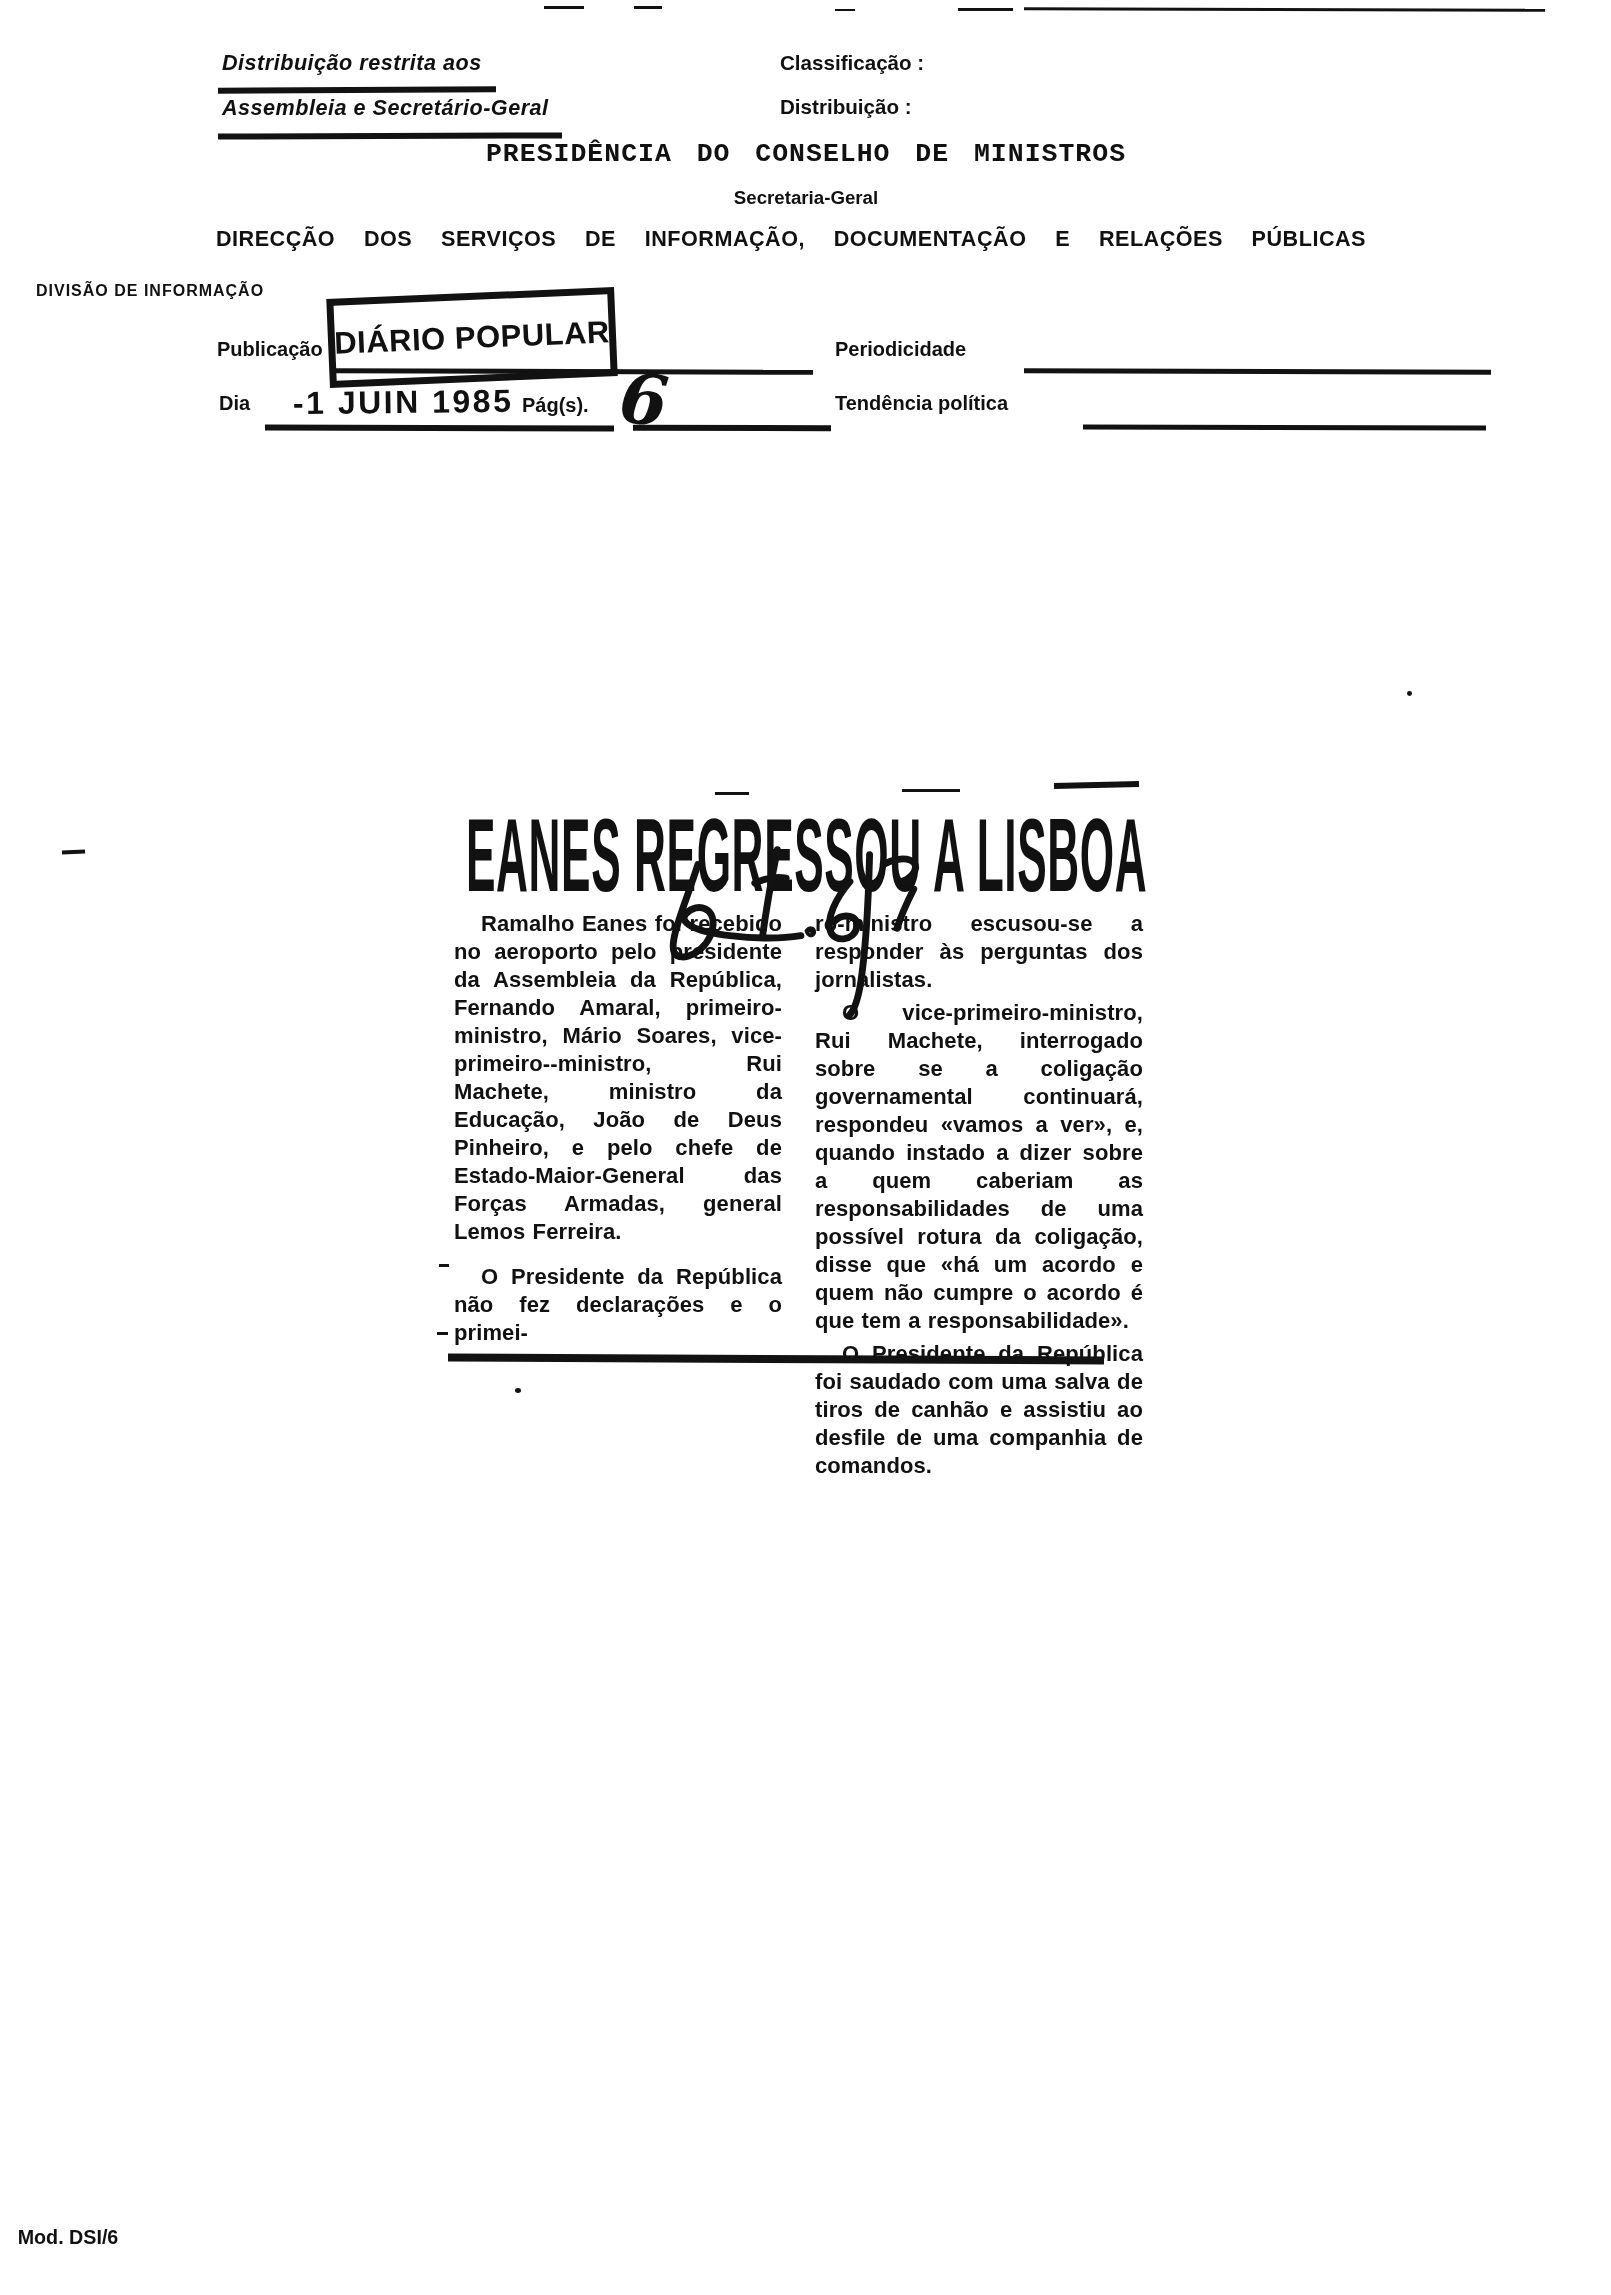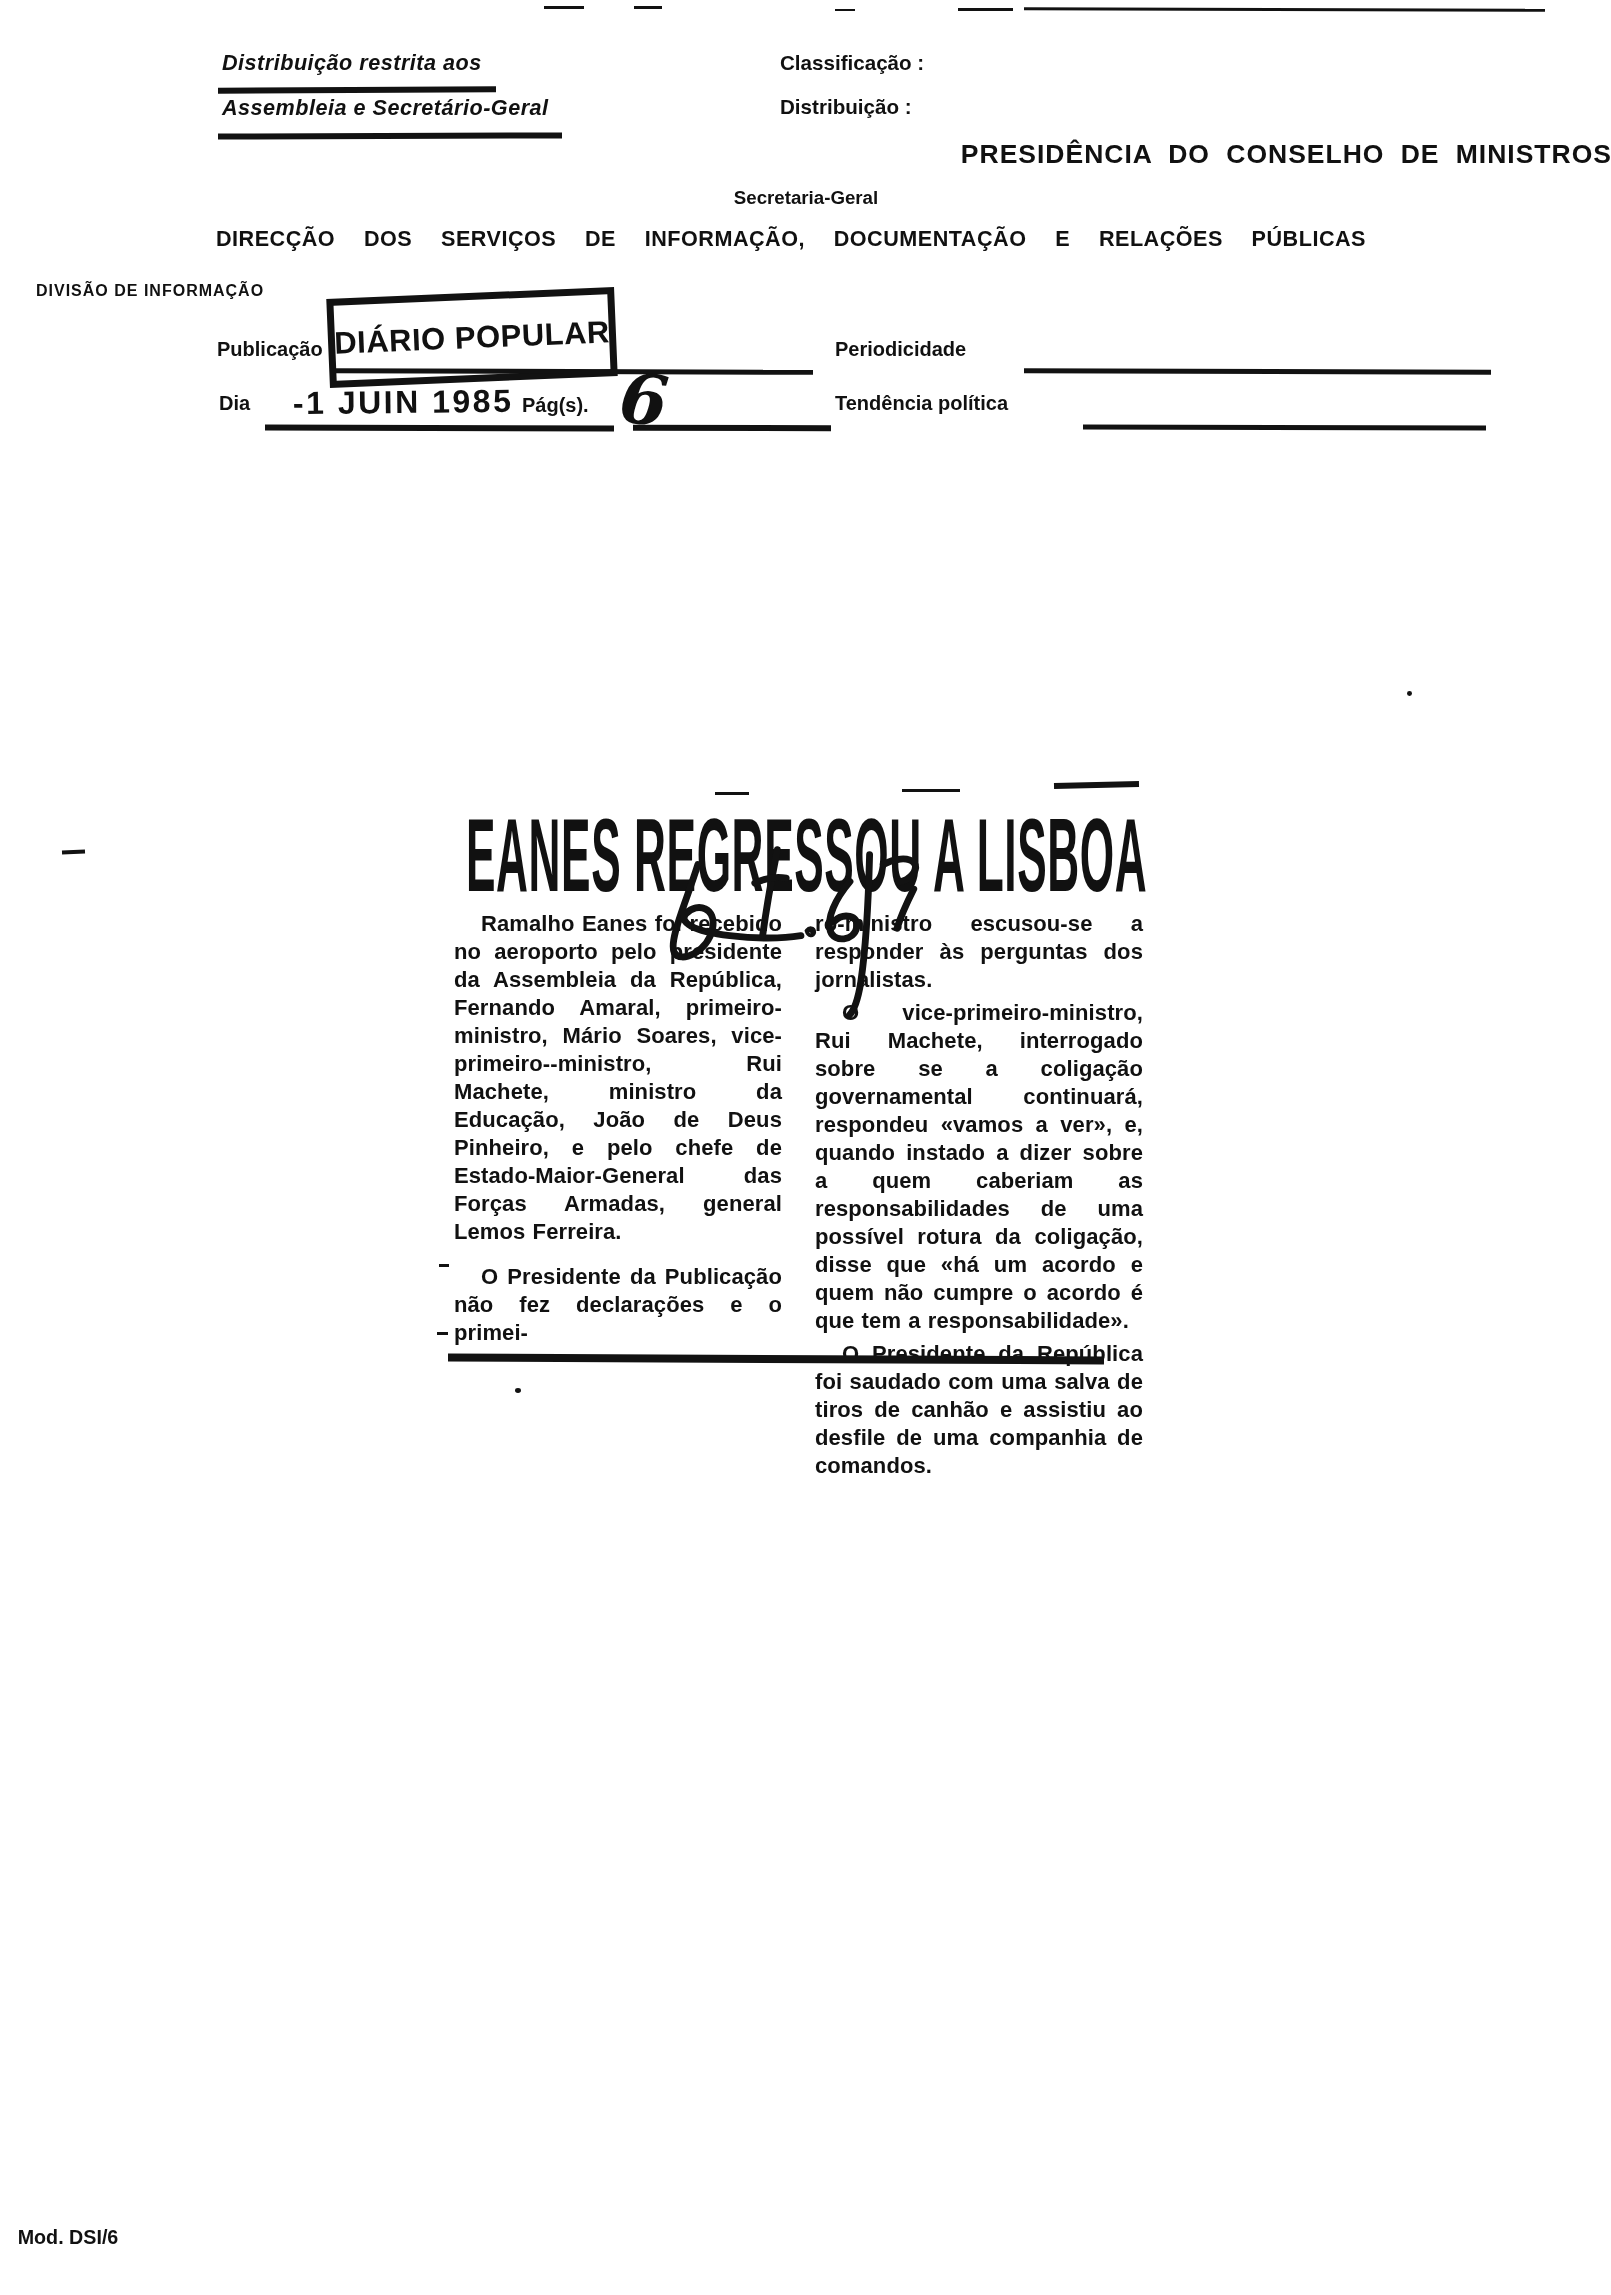--- a/index.html
+++ b/index.html
@@ -5,21 +5,21 @@
   html,body{margin:0;padding:0;}
   body{
     width:1612px;height:2295px;position:relative;background:#ffffff;
     font-family:"Liberation Sans",sans-serif;color:#111;overflow:hidden;
   }
   .abs{position:absolute;}
   .bar{position:absolute;background:#121212;}
   
   .restricted{font-size:21.6px;font-weight:bold;font-style:italic;letter-spacing:0.5px;white-space:nowrap;}
   .hlabel{font-size:20.6px;font-weight:bold;white-space:nowrap;}
-  .org-title{left:0;right:0;text-align:right;font-size:26.5px;font-weight:bold;letter-spacing:1px;word-spacing:7.9px;white-space:nowrap;}
+  .org-title{left:0;right:0;text-align:center;font-size:26.5px;font-weight:bold;letter-spacing:1px;word-spacing:7.9px;white-space:nowrap;font-family:Liberation Mono, monospace;}
   .org-sub{left:0;right:0;text-align:center;font-size:18.7px;font-weight:bold;}
   .directorate{font-size:21.6px;font-weight:bold;text-align:justify;text-align-last:justify;letter-spacing:0.5px;}
   .division{left:0;right:0;text-align:left;font-size:16px;font-weight:bold;letter-spacing:1px;margin-left:36px;}
   .flabel{font-size:20px;font-weight:bold;white-space:nowrap;}
   .stamp-box{
     left:328px;top:293px;width:274px;height:75px;border:7.4px solid #121212;
     transform:rotate(-2.4deg);display:flex;align-items:center;justify-content:center;
   }
   .stamp-box .txt{font-size:31px;font-weight:bold;letter-spacing:0.5px;white-space:nowrap;}
   .date-stamp{font-size:32px;font-weight:bold;letter-spacing:2.5px;white-space:nowrap;transform:rotate(-0.6deg);}
@@ -97,21 +97,21 @@
     <path d="M345 196 C 348 192, 354 192, 354 198 C 354 203, 347 203, 345 196 Z"></path>
     <path d="M430 95 C 400 130, 382 170, 390 196 C 398 220, 438 216, 444 188 C 449 163, 416 158, 398 176"></path>
     <path d="M470 40 C 468 120, 464 220, 452 300 C 446 338, 436 360, 428 368"></path>
     <path d="M498 60 C 520 48, 548 44, 560 56 C 572 70, 552 92, 530 96"></path>
     <path d="M560 110 C 545 140, 532 170, 526 190"></path>
   </g>
 </svg>
 
 <div class="col left" style="left:454px;top:910px;">
   <p>Ramalho Eanes foi recebido no aeroporto pelo presidente da Assembleia da República, Fernando Amaral, primeiro-ministro, Mário Soares, vice-primeiro--ministro, Rui Machete, ministro da Educação, João de Deus Pinheiro, e pelo chefe de Estado-Maior-General das Forças Armadas, general Lemos Ferreira.</p>
-  <p>O Presidente da Publicação não fez declarações e o primei-</p>
+  <p>O Presidente da República não fez declarações e o primei-</p>
 </div>
 <div class="col right" style="left:815px;top:910px;">
   <p class="cont">ro-ministro escusou-se a responder às perguntas dos jornalistas.</p>
   <p>O vice-primeiro-ministro, Rui Machete, interrogado sobre se a coligação governamental continuará, respondeu «vamos a ver», e, quando instado a dizer sobre a quem caberiam as responsabilidades de uma possível rotura da coligação, disse que «há um acordo e quem não cumpre o acordo é que tem a responsabilidade».</p>
   <p>O Presidente da República foi saudado com uma salva de tiros de canhão e assistiu ao desfile de uma companhia de comandos.</p>
 </div>
 
 <div class="bar" style="left:439px;top:1264px;width:9.8px;height:2.9px;"></div>
 <div class="bar" style="left:437px;top:1332px;width:10.8px;height:2.9px;"></div>
 

